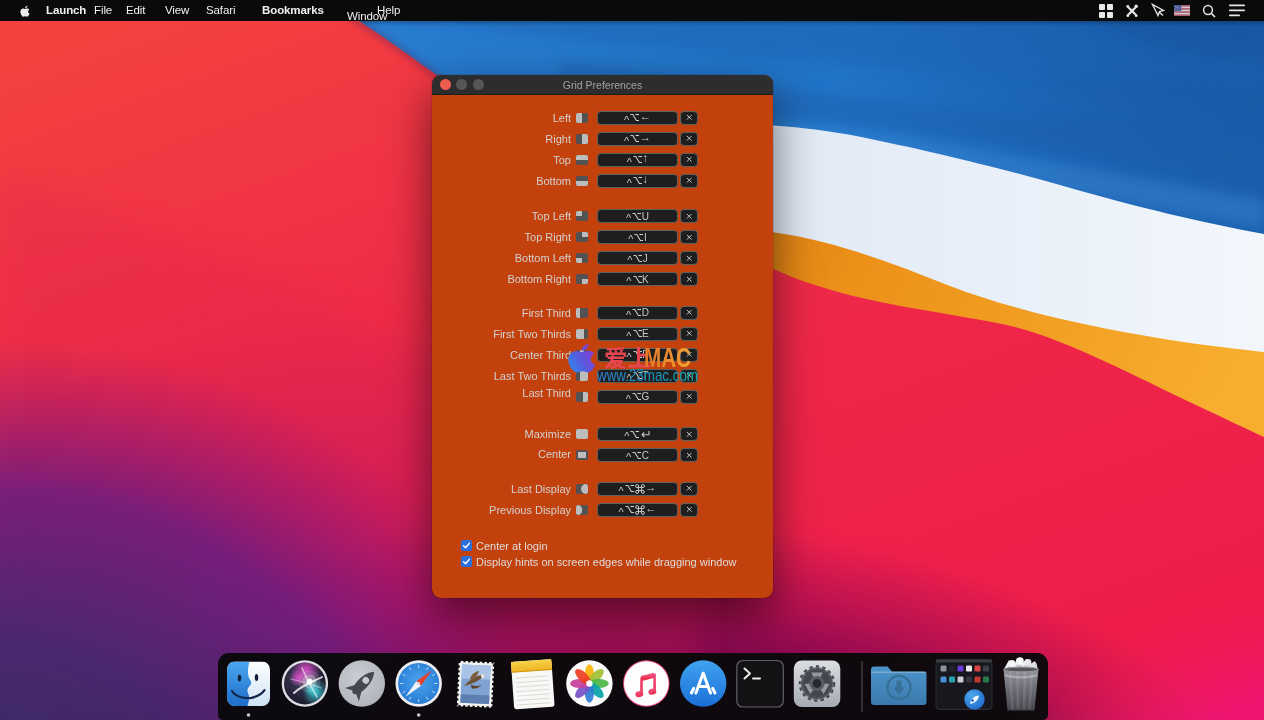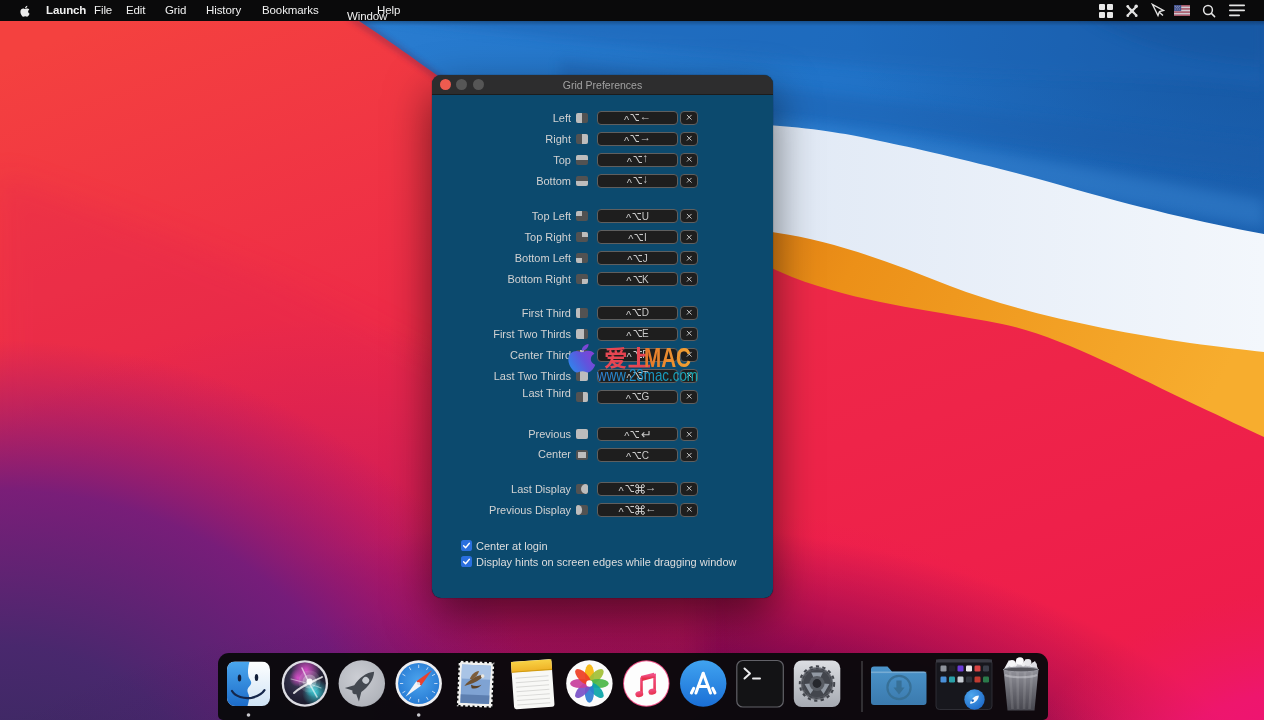--- a/index.html
+++ b/index.html
@@ -1,18 +1,18 @@
 <!DOCTYPE html>
 <html><head><meta charset="utf-8"><style>
 html,body{margin:0;padding:0;width:1264px;height:720px;overflow:hidden;background:#000;
   font-family:"Liberation Sans",sans-serif;-webkit-font-smoothing:antialiased}
 #stage{position:relative;width:1264px;height:720px}
 #wp{position:absolute;left:0;top:0}
 #menubar{position:absolute;left:0;top:0;width:1264px;height:21px;background:#0a0a0b;color:#f0f0f0;font-size:11.5px;letter-spacing:-0.1px}
-#win{position:absolute;left:432px;top:75px;width:341px;height:523px;background:#0c4a6e;border-radius:9px;
+#win{position:absolute;left:432px;top:75px;width:341px;height:523px;background:#c2410c;border-radius:9px;
   box-shadow:0 18px 45px rgba(0,0,0,.55),0 0 1px rgba(0,0,0,.9)}
 #titlebar{position:absolute;left:0;top:0;right:0;height:19px;background:#2d2d2e;border-radius:9px 9px 0 0;border-bottom:1px solid #1c1c1c}
 .tl{position:absolute;top:4px;width:11px;height:11px;border-radius:50%}
 #wtitle{position:absolute;left:0;right:0;top:3.5px;text-align:center;font-size:10.5px;color:#a2a2a2}
 .lbl{position:absolute;right:202px;font-size:11px;color:#d2d2d2;white-space:nowrap;line-height:14px}
 .ric{position:absolute;left:144px;width:11.5px;height:10px;background:#525252;border-radius:2px;overflow:hidden}
 .fld{position:absolute;left:165px;width:79px;height:12px;background:#1e1e1e;border:1px solid #5f5f5f;border-radius:4px;
   display:flex;align-items:center;justify-content:center;color:#c9c9c9}
 .xbt{position:absolute;left:248px;width:16px;height:12px;background:#1e1e1e;border:1px solid #5f5f5f;border-radius:4px;
   display:flex;align-items:center;justify-content:center}
@@ -115,23 +115,23 @@
 <rect x="0" y="380" width="1264" height="340" fill="url(#gShade)"></rect>
 </svg>
 
 <div id="menubar">
  <svg style="position:absolute;left:20px;top:4.5px" width="10" height="12.5" viewBox="0 0 384 512">
         <path fill="#ececec" d="M318.7 268.7c-.2-36.7 16.4-64.4 50-84.8-18.8-26.9-47.2-41.7-84.7-44.6-35.5-2.8-74.3 20.7-88.5 20.7-15 0-49.4-19.7-76.4-19.7C63.3 141.2 4 184.8 4 273.5q0 39.3 14.4 81.2c12.8 36.7 59 126.7 107.2 125.2 25.2-.6 43-17.9 75.8-17.9 31.8 0 48.3 17.9 76.4 17.9 48.6-.7 90.4-82.5 102.6-119.3-65.2-30.7-61.7-90-61.7-91.9zm-56.6-164.2c27.3-32.4 24.8-61.9 24-72.5-24.1 1.4-52 16.4-67.9 34.9-17.5 19.8-27.8 44.3-25.6 71.9 26.1 2 49.9-11.4 69.5-34.3z"></path>
       </svg>
  <span style="position:absolute;left:46px;top:4px;font-weight:700">Launch</span>
       <span style="position:absolute;left:94px;top:4px;font-weight:400">File</span>
       <span style="position:absolute;left:126px;top:4px;font-weight:400">Edit</span>
-      <span style="position:absolute;left:165px;top:4px;font-weight:400">Grid</span>
-      <span style="position:absolute;left:206px;top:4px;font-weight:400">History</span>
-      <span style="position:absolute;left:262px;top:4px;font-weight:400">Bookmarks</span>
+      <span style="position:absolute;left:165px;top:4px;font-weight:400">View</span>
+      <span style="position:absolute;left:206px;top:4px;font-weight:400">Safari</span>
+      <span style="position:absolute;left:262px;top:4px;font-weight:700">Bookmarks</span>
       <span style="position:absolute;left:347px;top:10px;font-weight:400">Window</span>
       <span style="position:absolute;left:377px;top:4px;font-weight:400">Help</span>
  <svg style="position:absolute;left:1099px;top:4px" width="14" height="14" viewBox="0 0 14 14">
         <g fill="#e8e8e8">
           <rect x="0" y="0" width="6" height="6" rx="1"></rect>
           <rect x="8" y="0" width="6" height="6" rx="1"></rect>
           <rect x="0" y="8" width="6" height="6" rx="1"></rect>
           <rect x="8" y="8" width="6" height="6" rx="1"></rect>
         </g>
       </svg>
@@ -433,21 +433,21 @@
             <path d="M5.4 1.5 H9"></path>
           </g>
         </svg>
         <span style="font-size:10px;position:relative;top:0px">G</span>
       </div>
   <div class="xbt" style="top:314.5px">
         <svg width="6.5" height="6.5" viewBox="0 0 7 7">
           <path d="M1 1 L6 6 M6 1 L1 6" stroke="#c9c9c9" stroke-width="1.05"></path>
         </svg>
       </div>
-  <div class="lbl" style="top:352px">Previous</div>
+  <div class="lbl" style="top:352px">Maximize</div>
   <div class="ric" style="top:354px">
         <i style="position:absolute;background:#bdbdbd;left:0;top:0;width:100%;height:100%"></i>
       </div>
   <div class="fld" style="top:352px">
         <span style="font-size:11px;line-height:8px;position:relative;top:2px;margin-right:.5px">^</span>
         <svg width="9" height="9" viewBox="0 0 9 9" style="margin:0 .5px">
           <g stroke="#cbcbcb" stroke-width="1.1" fill="none">
             <path d="M0.5 1.5 H2.8 L6.4 7.5 H9"></path>
             <path d="M5.4 1.5 H9"></path>
           </g>

